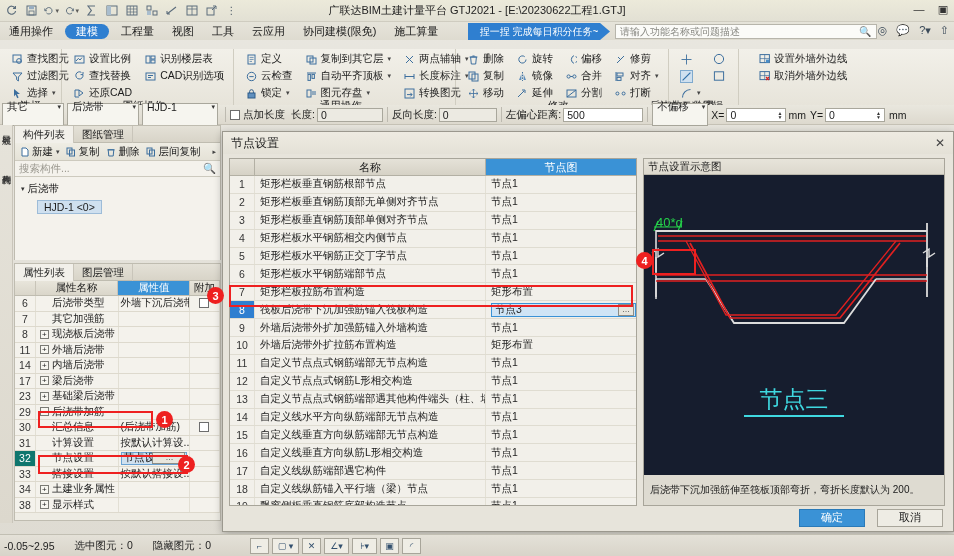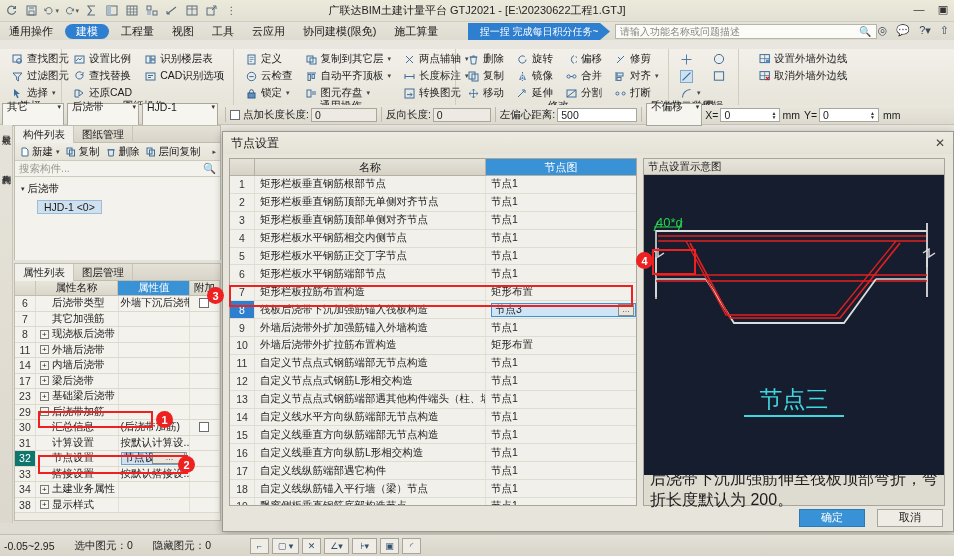--- a/index.html
+++ b/index.html
@@ -174,21 +174,21 @@
   .td-node { width:150px; padding-left:5px;}
   .trow.selected .td-idx { background:#2f7fd0; color:#fff; }
   .trow.selected { background:#f2f0ea; }
   .node-edit { display:flex; align-items:center; width:146px; height:14px; background:#cfe4f5; border:1px solid #3a92d6; }
   .node-edit .nv { flex:1; padding-left:3px; }
   .node-edit .nb { width:16px; height:12px; margin-right:1px; border:1px solid #8d8d86; background:#e8e6dd; font-size:8px; line-height:10px; text-align:center;}
 
   .preview { margin-left:6px; width:302px; height:348px; border:1px solid #a8a59a; background:#e9e7de; display:flex; flex-direction:column;}
   .pv-title { height:16px; display:flex; align-items:center; padding-left:4px; font-size:10.5px; background:linear-gradient(180deg,#e7e4da,#dcd8cd); border-bottom:1px solid #b9b6aa;}
   .pv-canvas { flex:1; background:#161d2e; position:relative; overflow:hidden; }
-  .pv-foot { height:30px; background:#dedbd1; display:flex; align-items:center; padding:0 6px; font-size:16px; color:#1b1b1b; }
+  .pv-foot { height:30px; background:#dedbd1; display:flex; align-items:center; padding:0 6px; font-size:10px; color:#1b1b1b; }
 
   .dlg-foot { position:absolute; left:0; bottom:0; width:732px; height:27px; display:flex; align-items:center; justify-content:flex-end; padding-right:12px; gap:12px; }
   .btn-ok { width:66px; height:18px; background:#3a92d6; color:#fff; border:1px solid #2a7ab8; font-size:11px; display:flex; align-items:center; justify-content:center;}
   .btn-cancel { width:66px; height:18px; background:#eeece4; color:#1b1b1b; border:1px solid #a8a59a; font-size:11px; display:flex; align-items:center; justify-content:center;}
 
   
   .statusbar { position:absolute; left:0; bottom:0; width:954px; height:22px;
      background:linear-gradient(180deg,#e4e1d8,#d8d4c9); border-top:1px solid #c2bfb3;
      display:flex; align-items:center; font-size:10.5px; gap:20px; padding-left:4px; color:#222;}
   .sb-icons { position:absolute; left:250px; display:flex; gap:3px; align-items:center;}
@@ -707,21 +707,21 @@
       </div>
     <div class="combo" style="width:76px">
         <span class="cv">HJD-1</span>
         <span class="ca">▾</span>
       </div>
     <div class="obsep"></div>
     <div class="chkwrap">
       <span class="chkbox"></span>
       <span>点加长度</span>
     </div>
-    <span style="">长度:</span>
+    <span style="margin-left:6px">长度:</span>
     <div class="numfield" style="width:66px">
         <span>0</span>
       </div>
     <div class="obsep"></div>
     <span>反向长度:</span>
     <div class="numfield" style="width:58px">
         <span>0</span>
       </div>
     <div class="obsep"></div>
     <span>左偏心距离:</span>

